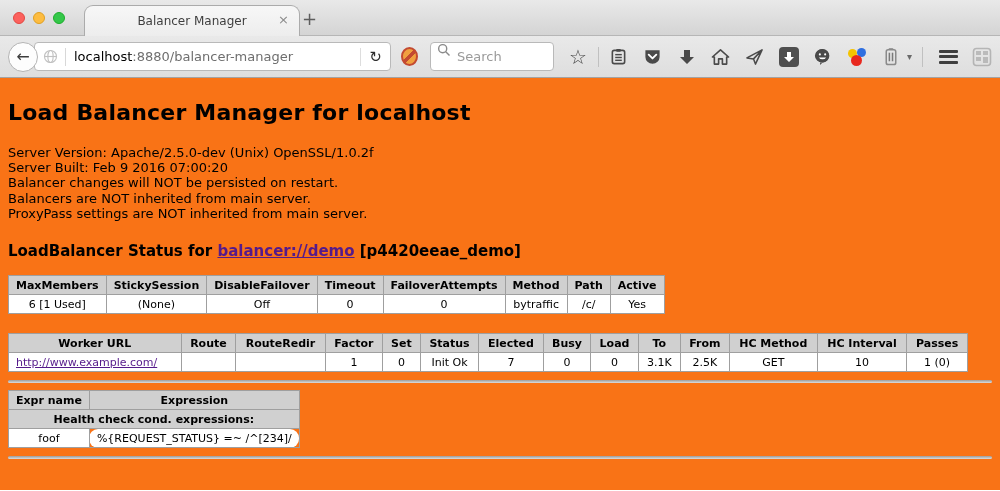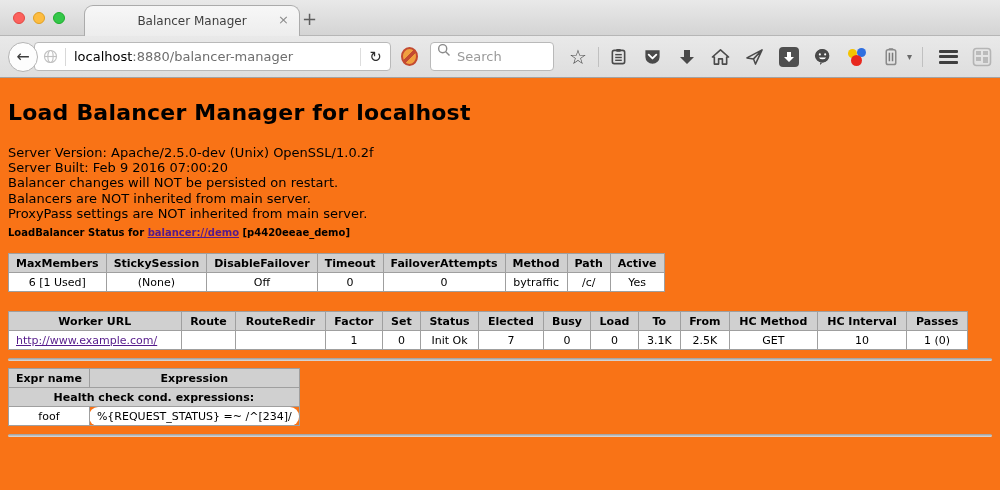--- a/index.html
+++ b/index.html
@@ -51,22 +51,22 @@
   .dots .d-blue   { width:9px; height:9px; background:#2f6fe0; left:10px; top:1px; }
   .dots .d-red    { width:11px; height:11px; background:#e8281e; left:4px; top:8px; }
   .caret { font-size:10px; color:#6a6a6a; margin-left:-8px; }
   .hamburger { width:19px; height:14px; display:flex; flex-direction:column; justify-content:space-between; margin-left:6px; }
   .hamburger i { height:3px; background:#3f3f3f; border-radius:1px; display:block; }
   .panels { opacity:.55; }
 
   
   .content { background:#f97316; padding:14px 8px 0 8px; height:412px; }
   h1.page-title { font-size:22px; font-weight:bold; color:#000; margin:8px 0 20px 0; letter-spacing:.2px; }
-  .info-lines { font-size:13px; color:#000; line-height:15.2px; margin-bottom:6px; }
-  .status-line { font-size:10px; font-weight:bold; color:#000; margin-bottom:15px; }
+  .info-lines { font-size:13px; color:#000; line-height:15.2px; margin-bottom:21px; }
+  .status-line { font-size:15px; font-weight:bold; color:#000; margin-bottom:15px; }
   .status-line a { color:#551a8b; }
 
   table { border-collapse:collapse; font-size:11px; color:#000; margin-bottom:0; }
   th, td { border:1px solid #9f9f9f; padding:1px 7px; height:19px; white-space:nowrap; text-align:center; }
   th { background:#d0d0d0; font-weight:bold; }
   td { background:#fff; }
   .balancer-table { margin-bottom:19px; }
   .worker-table { width:960px; margin-bottom:8px; }
   .worker-table td.cell-left, .health-table td.cell-left { text-align:left; }
   .worker-table a, .health-table a { color:#551a8b; }

